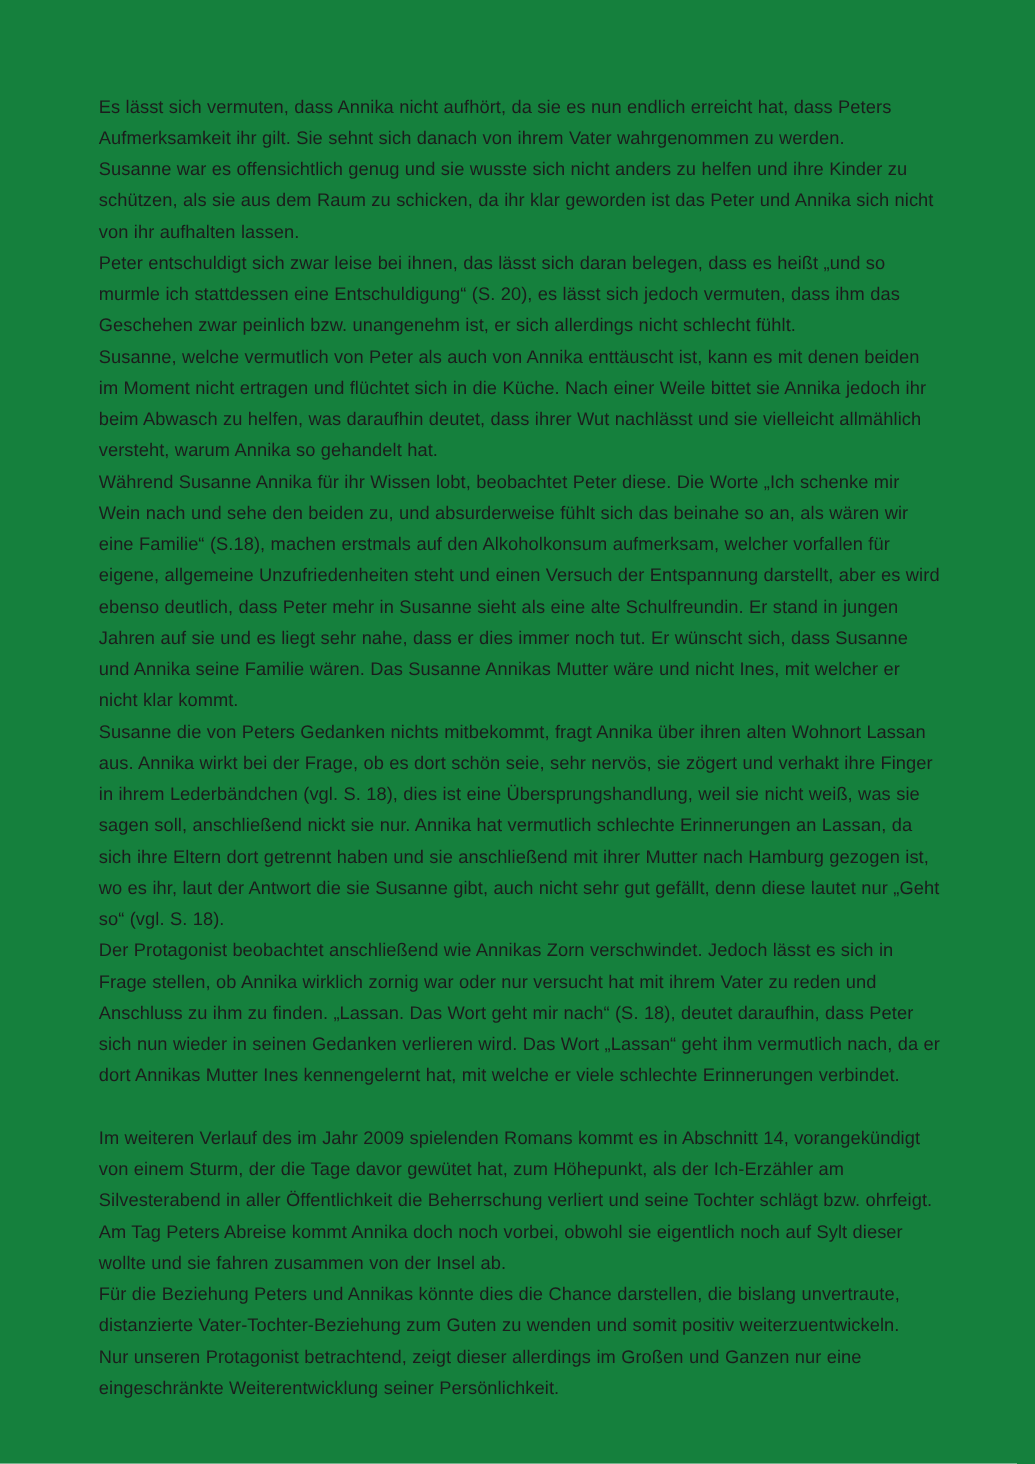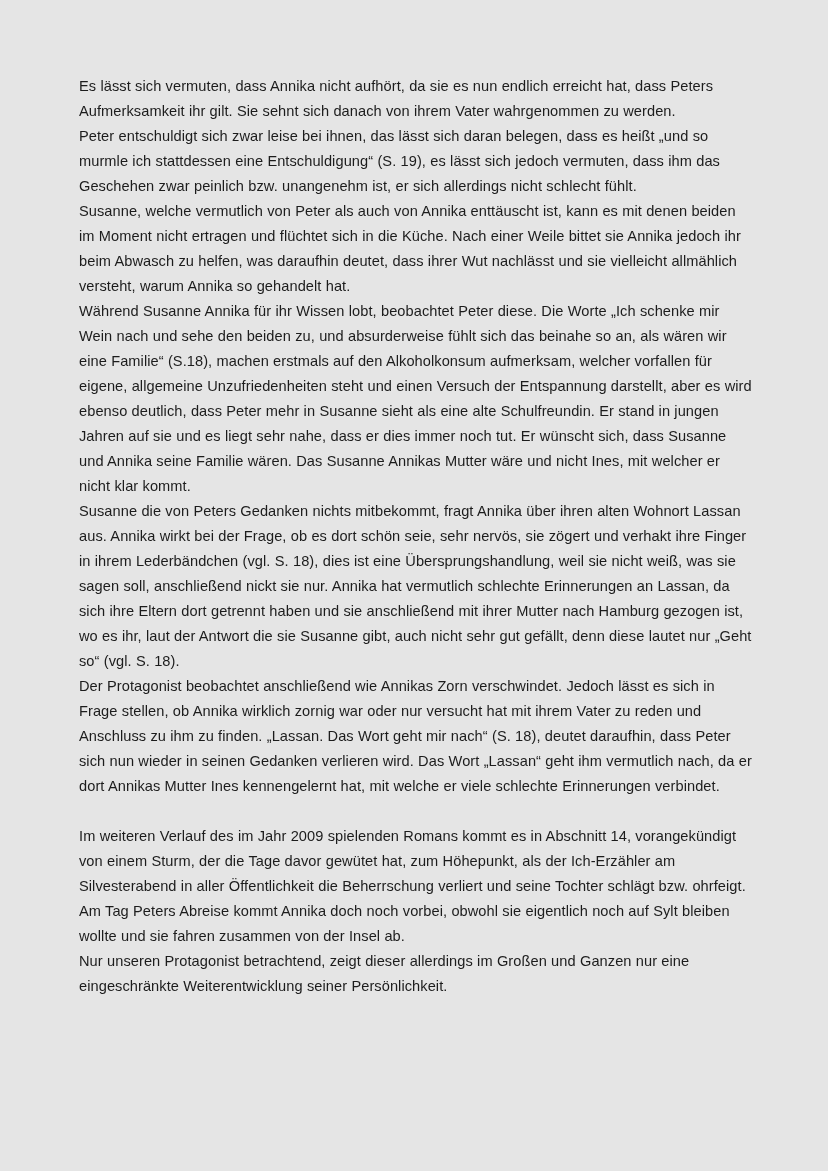--- a/index.html
+++ b/index.html
@@ -10,21 +10,21 @@
   }
   body {
     font-family: "Liberation Sans", sans-serif;
     color: #1a1a1a;
     -webkit-font-smoothing: antialiased;
   }
   .page {
     position: relative;
     width: 828px;
     height: 1171px;
-    background: #e5e5e5;
+    background: #15803d;
     box-sizing: border-box;
     overflow: hidden;
   }
   .text-column {
     position: absolute;
     left: 79px;
     top: 74px;
     width: 673px;
   }
   .para-block {
@@ -45,28 +45,30 @@
   }
 </style>
 </head>
 <body>
 
 <div class="page">
   <div class="text-column">
 
     <div class="para-block">
       <p class="para">Es lässt sich vermuten, dass Annika nicht aufhört, da sie es nun endlich erreicht hat, dass Peters Aufmerksamkeit ihr gilt. Sie sehnt sich danach von ihrem Vater wahrgenommen zu werden.</p>
-      <p class="para">Peter entschuldigt sich zwar leise bei ihnen, das lässt sich daran belegen, dass es heißt „und so murmle ich stattdessen eine Entschuldigung“ (S. 19), es lässt sich jedoch vermuten, dass ihm das Geschehen zwar peinlich bzw. unangenehm ist, er sich allerdings nicht schlecht fühlt.</p>
+      <p class="para">Susanne war es offensichtlich genug und sie wusste sich nicht anders zu helfen und ihre Kinder zu schützen, als sie aus dem Raum zu schicken, da ihr klar geworden ist das Peter und Annika sich nicht von ihr aufhalten lassen.</p>
+      <p class="para">Peter entschuldigt sich zwar leise bei ihnen, das lässt sich daran belegen, dass es heißt „und so murmle ich stattdessen eine Entschuldigung“ (S. 20), es lässt sich jedoch vermuten, dass ihm das Geschehen zwar peinlich bzw. unangenehm ist, er sich allerdings nicht schlecht fühlt.</p>
       <p class="para">Susanne, welche vermutlich von Peter als auch von Annika enttäuscht ist, kann es mit denen beiden im Moment nicht ertragen und flüchtet sich in die Küche. Nach einer Weile bittet sie Annika jedoch ihr beim Abwasch zu helfen, was daraufhin deutet, dass ihrer Wut nachlässt und sie vielleicht allmählich versteht, warum Annika so gehandelt hat.</p>
       <p class="para">Während Susanne Annika für ihr Wissen lobt, beobachtet Peter diese. Die Worte „Ich schenke mir Wein nach und sehe den beiden zu, und absurderweise fühlt sich das beinahe so an, als wären wir eine Familie“ (S.18), machen erstmals auf den Alkoholkonsum aufmerksam, welcher vorfallen für eigene, allgemeine Unzufriedenheiten steht und einen Versuch der Entspannung darstellt, aber es wird ebenso deutlich, dass Peter mehr in Susanne sieht als eine alte Schulfreundin. Er stand in jungen Jahren auf sie und es liegt sehr nahe, dass er dies immer noch tut. Er wünscht sich, dass Susanne und Annika seine Familie wären. Das Susanne Annikas Mutter wäre und nicht Ines, mit welcher er nicht klar kommt.</p>
       <p class="para">Susanne die von Peters Gedanken nichts mitbekommt, fragt Annika über ihren alten Wohnort Lassan aus. Annika wirkt bei der Frage, ob es dort schön seie, sehr nervös, sie zögert und verhakt ihre Finger in ihrem Lederbändchen (vgl. S. 18), dies ist eine Übersprungshandlung, weil sie nicht weiß, was sie sagen soll, anschließend nickt sie nur. Annika hat vermutlich schlechte Erinnerungen an Lassan, da sich ihre Eltern dort getrennt haben und sie anschließend mit ihrer Mutter nach Hamburg gezogen ist, wo es ihr, laut der Antwort die sie Susanne gibt, auch nicht sehr gut gefällt, denn diese lautet nur „Geht so“ (vgl. S. 18).</p>
       <p class="para">Der Protagonist beobachtet anschließend wie Annikas Zorn verschwindet. Jedoch lässt es sich in Frage stellen, ob Annika wirklich zornig war oder nur versucht hat mit ihrem Vater zu reden und Anschluss zu ihm zu finden. „Lassan. Das Wort geht mir nach“ (S. 18), deutet daraufhin, dass Peter sich nun wieder in seinen Gedanken verlieren wird. Das Wort „Lassan“ geht ihm vermutlich nach, da er dort Annikas Mutter Ines kennengelernt hat, mit welche er viele schlechte Erinnerungen verbindet.</p>
     </div>
 
     <div class="para-block">
       <p class="para">Im weiteren Verlauf des im Jahr 2009 spielenden Romans kommt es in Abschnitt 14, vorangekündigt von einem Sturm, der die Tage davor gewütet hat, zum Höhepunkt, als der Ich-Erzähler am Silvesterabend in aller Öffentlichkeit die Beherrschung verliert und seine Tochter schlägt bzw. ohrfeigt.</p>
-      <p class="para">Am Tag Peters Abreise kommt Annika doch noch vorbei, obwohl sie eigentlich noch auf Sylt bleiben wollte und sie fahren zusammen von der Insel ab.</p>
+      <p class="para">Am Tag Peters Abreise kommt Annika doch noch vorbei, obwohl sie eigentlich noch auf Sylt dieser wollte und sie fahren zusammen von der Insel ab.</p>
+      <p class="para">Für die Beziehung Peters und Annikas könnte dies die Chance darstellen, die bislang unvertraute, distanzierte Vater-Tochter-Beziehung zum Guten zu wenden und somit positiv weiterzuentwickeln.</p>
       <p class="para">Nur unseren Protagonist betrachtend, zeigt dieser allerdings im Großen und Ganzen nur eine eingeschränkte Weiterentwicklung seiner Persönlichkeit.</p>
 
     </div>
 
   </div>
 </div>
 
 </body></html>

